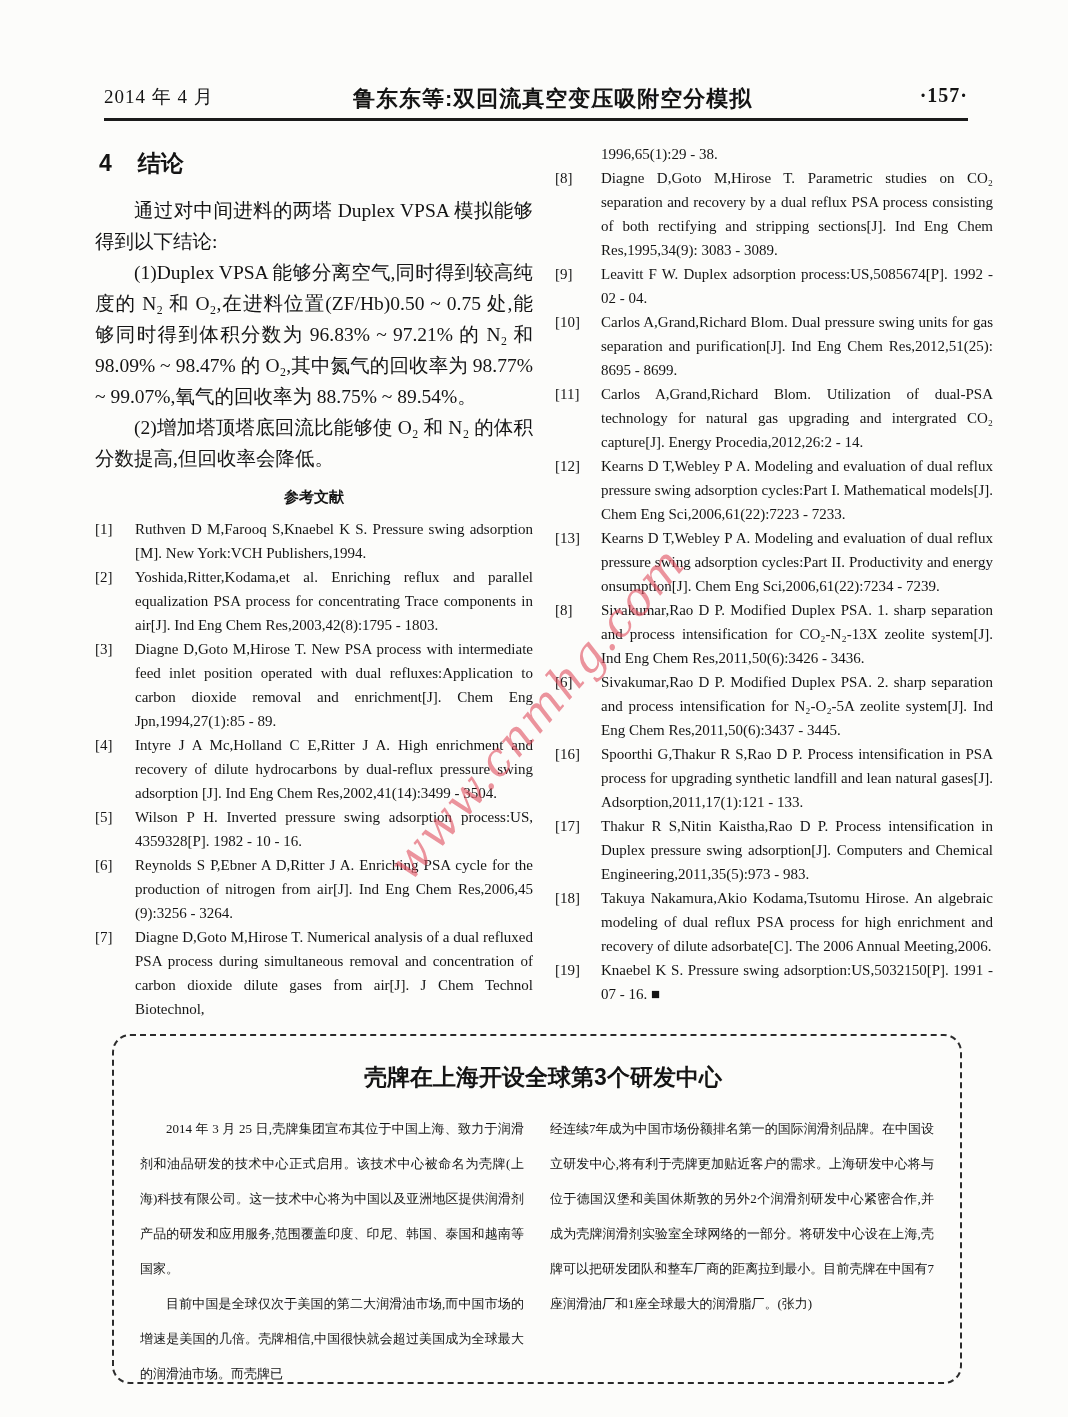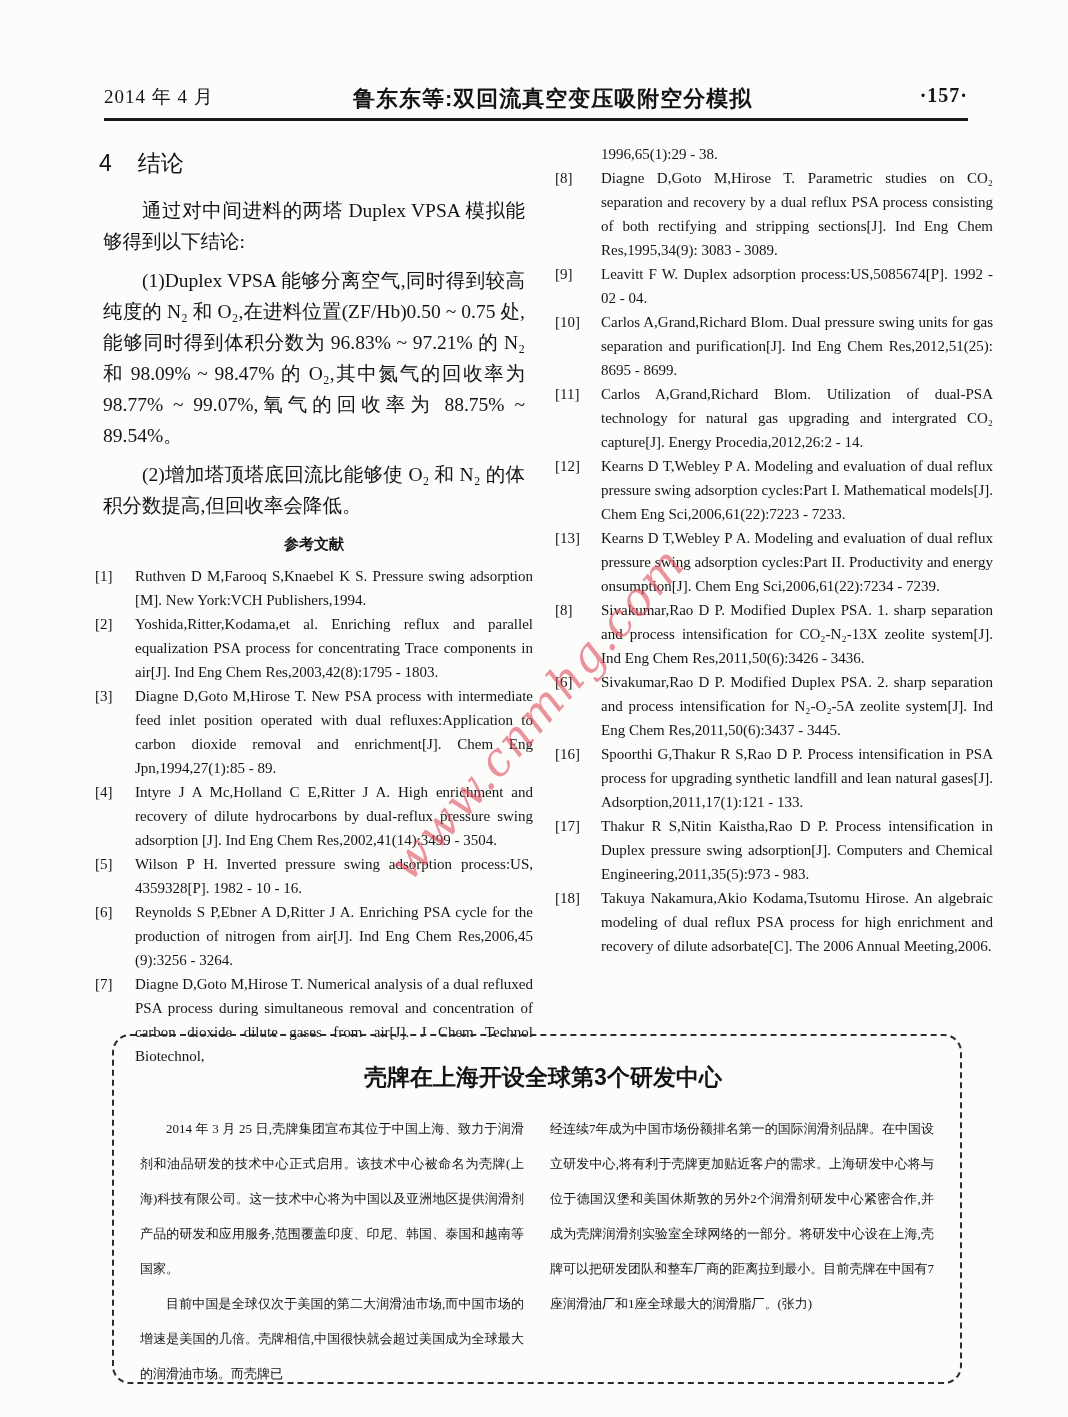--- a/index.html
+++ b/index.html
@@ -24,26 +24,26 @@
     position:absolute;top:118px;left:104px;width:864px;height:3px;
     background:#1b1b1b;
   }
   
   .col{position:absolute;top:142px;width:438px;}
   .col-left{left:95px;}
   .col-right{left:555px;}
   
   .sec-heading{
     font-family:"Liberation Sans","DejaVu Sans",sans-serif;
-    font-weight:400;font-size:23px;margin:6px 0 16px 4px;
+    font-weight:700;font-size:23px;margin:6px 0 16px 4px;
   }
   .sec-heading .sec-num{margin-right:26px;}
   .body-para{
     font-size:19.5px;line-height:31px;text-align:justify;
-    text-indent:2em;margin:8px;
+    text-indent:2em;margin:0;
   }
   
   .refs-heading{
     font-family:"Liberation Sans","DejaVu Sans",sans-serif;
     font-weight:700;font-size:15px;text-align:center;margin:14px 0 10px 0;
   }
   .ref{
     position:relative;padding-left:40px;font-size:15px;line-height:24px;
     text-align:justify;
   }
@@ -186,20 +186,24 @@
   <div class="ref">
     <span class="ref-label">[17]</span>
     <span class="ref-text">Thakur R S,Nitin Kaistha,Rao D P. Process intensification in Duplex pressure swing adsorption[J]. Computers and Chemical Engineering,2011,35(5):973 - 983.</span>
   </div>
 
   <div class="ref">
     <span class="ref-label">[18]</span>
     <span class="ref-text">Takuya Nakamura,Akio Kodama,Tsutomu Hirose. An algebraic modeling of dual reflux PSA process for high enrichment and recovery of dilute adsorbate[C]. The 2006 Annual Meeting,2006.</span>
   </div>
 
+  <div class="ref">
+    <span class="ref-label">[19]</span>
+    <span class="ref-text">Knaebel K S. Pressure swing adsorption:US,5032150[P]. 1991 - 07 - 16. ■</span>
+  </div>
 </div>
 </div>
 
 <div class="news-box">
   <div class="news-title">壳牌在上海开设全球第3个研发中心</div>
   <div class="news-columns">
     <div class="news-col">
       <p class="news-para indent">2014 年 3 月 25 日,壳牌集团宣布其位于中国上海、致力于润滑剂和油品研发的技术中心正式启用。该技术中心被命名为壳牌(上海)科技有限公司。这一技术中心将为中国以及亚洲地区提供润滑剂产品的研发和应用服务,范围覆盖印度、印尼、韩国、泰国和越南等国家。</p>
       <p class="news-para indent">目前中国是全球仅次于美国的第二大润滑油市场,而中国市场的增速是美国的几倍。壳牌相信,中国很快就会超过美国成为全球最大的润滑油市场。而壳牌已</p>
     </div>

